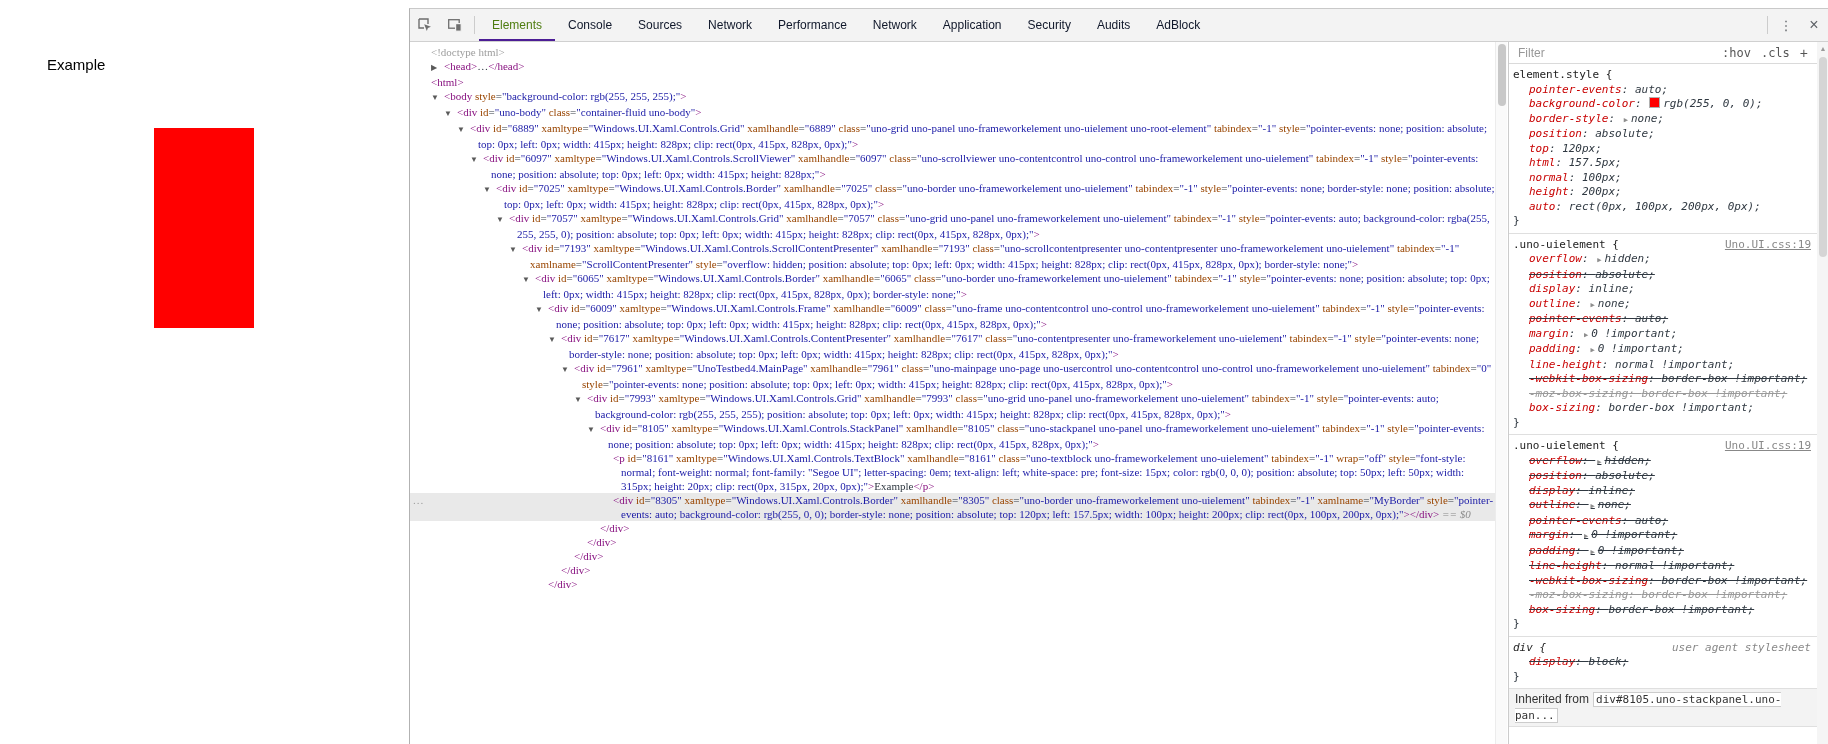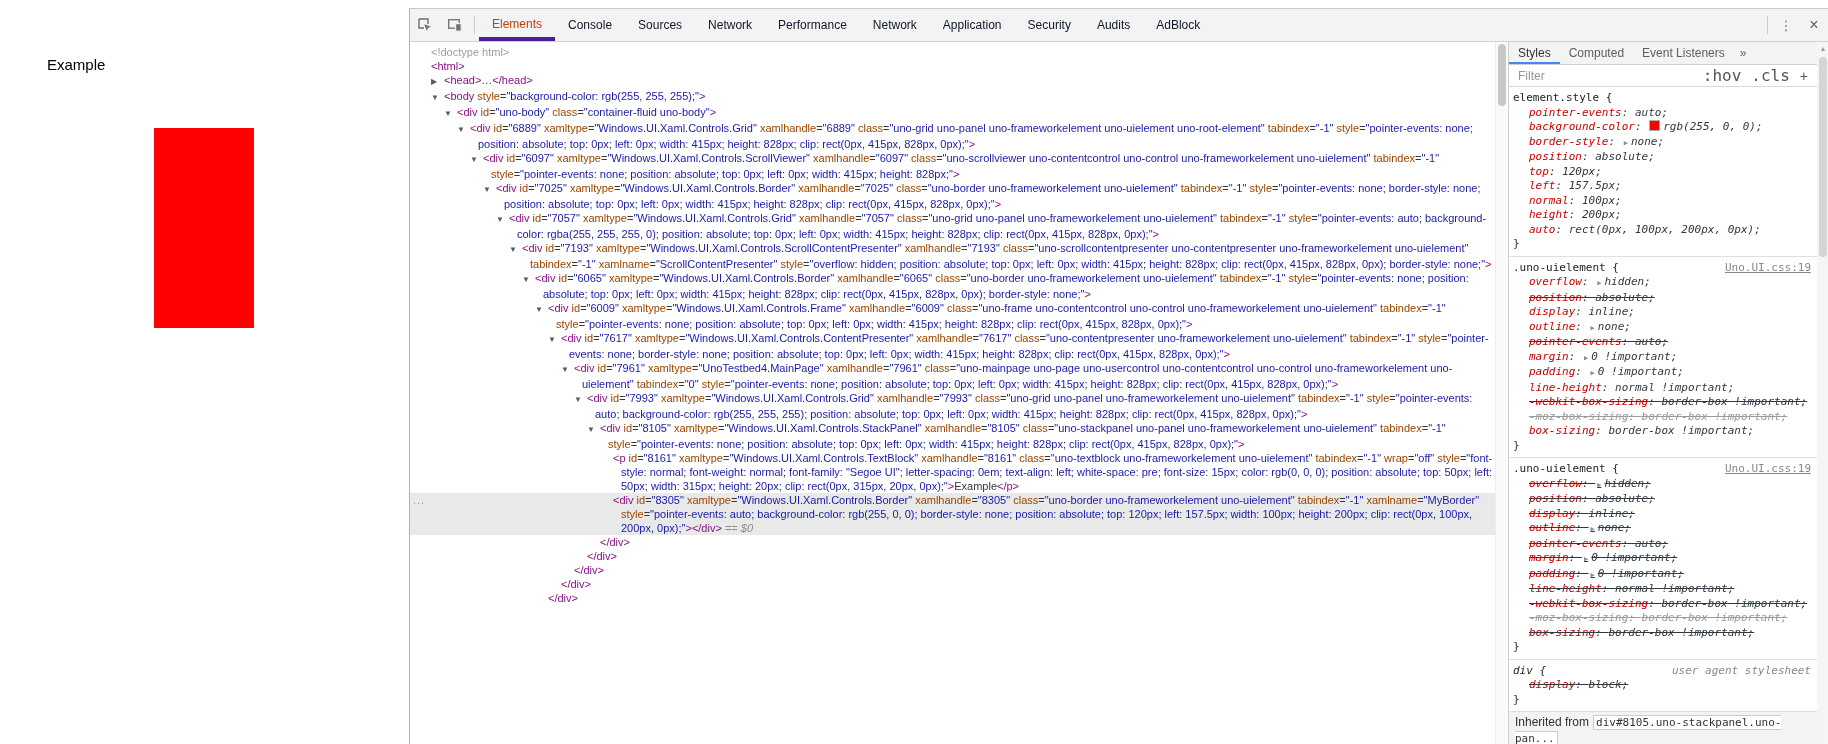--- a/index.html
+++ b/index.html
@@ -14,27 +14,27 @@
   .devtools{position:absolute;left:409px;top:8px;width:1419px;height:736px;background:#fff;
     border-left:1px solid #b2b2b2;border-top:1px solid #c9c9c9;box-sizing:border-box;overflow:hidden;}
 
   
   .toolbar{position:absolute;left:0;top:0;width:100%;height:33px;background:#f3f3f3;
     border-bottom:1px solid #d0d0d0;display:flex;align-items:stretch;box-sizing:border-box;}
   .tb-icon{width:30px;display:flex;align-items:center;justify-content:center;cursor:pointer;}
   .tb-sep{width:1px;background:#ccc;margin:7px 4px;}
   .tabs{display:flex;align-items:stretch;}
   .tab{padding:0 13px;font-size:12px;color:#0f172a;display:flex;align-items:center;cursor:pointer;box-sizing:border-box;}
-  .tab.active{color:#c2410c;border-bottom:4px solid #4c1d95;padding-top:2px;}
+  .tab.active{color:#4d7c0f;border-bottom:2px solid #4c1d95;padding-top:2px;}
   .tb-right{margin-left:auto;display:flex;align-items:stretch;}
   .glyph-btn{width:28px;display:flex;align-items:center;justify-content:center;color:#5f6368;cursor:pointer;}
 
   
   .tree{position:absolute;left:0;top:33px;width:1085px;height:703px;overflow:hidden;
-    font-family:Liberation Sans, sans-serif;font-size:11px;line-height:14px;padding-top:3px;box-sizing:border-box;}
+    font-family:Liberation Serif, serif;font-size:11px;line-height:14px;padding-top:3px;box-sizing:border-box;}
   .tl{text-indent:-21px;word-wrap:break-word;white-space:pre-wrap;color:#303942;}
   .tl.sel{background:#e9e9e9;position:relative;}
   .mk{position:absolute;left:3px;top:0;color:#9e9e9e;text-indent:0;letter-spacing:1px;}
   .ar{display:inline-block;width:13px;color:#5a5a5a;font-size:8px;text-indent:0;}
   .tx{color:#303942;} .tt{color:#881280;} .ta{color:#994500;} .tv{color:#1a1aa6;}
   .tg{color:#9d9d9d;} .ts{color:#8a8a8a;font-style:italic;}
 
   
   .el-scroll{position:absolute;left:1085px;top:33px;width:12px;height:703px;background:#fafafa;border-left:1px solid #ececec;box-sizing:border-box;}
   .el-thumb{position:absolute;left:2px;top:2px;width:8px;height:62px;background:#c8c8c8;border-radius:5px;}
@@ -42,21 +42,21 @@
   
   .sb-divider{position:absolute;left:1098px;top:33px;width:1px;height:703px;background:#ccc;}
   .sidebar{position:absolute;left:1099px;top:33px;width:308px;height:703px;background:#fff;overflow:hidden;}
   .sb-tabs{height:22px;background:#f3f3f3;border-bottom:1px solid #d0d0d0;display:flex;align-items:stretch;font-size:12px;color:#5a5e66;}
   .sb-tab{padding:0 9px;display:flex;align-items:center;cursor:pointer;box-sizing:border-box;}
   .sb-tab.active{color:#333;border-bottom:2px solid #4285f4;padding-top:2px;}
   .sb-more{padding:0 6px;display:flex;align-items:center;color:#5f6368;cursor:pointer;}
   .filter-row{height:22px;border-bottom:1px solid #dadada;display:flex;align-items:center;padding:0 4px 0 7px;box-sizing:border-box;}
   .filter-input{flex:1;border:none;outline:none;font-size:12px;color:#333;background:transparent;font-family:"Liberation Sans",sans-serif;min-width:20px;}
   .filter-input::placeholder{color:#989898;}
-  .ftool{font-family:"DejaVu Sans Mono",monospace;font-size:16px;color:#555;padding:0 5px;cursor:pointer;}
+  .ftool{font-family:"DejaVu Sans Mono",monospace;font-size:12px;color:#555;padding:0 5px;cursor:pointer;}
   .fplus{font-size:14px;color:#555;padding:0 5px;cursor:pointer;}
 
   .sections{font-family:"DejaVu Sans Mono","Liberation Mono",monospace;font-size:11px;line-height:14.5px;color:#303942;}
   .sec{border-bottom:1px solid #dfdfdf;padding:4px 6px 4px 4px;}
   .selrow{color:#222;}
   .csslink{float:right;color:#888;text-decoration:underline;cursor:pointer;}
   .ualink{float:right;color:#888;font-style:italic;text-align:center;}
   .sec.ua .selrow,.sec.ua .prop{font-style:italic;}
   .prop{padding-left:16px;cursor:text;font-style:italic;}
   .pn{color:#c80000;}
@@ -113,22 +113,22 @@
         </div>
       <div class="tb-right">
         <div class="tb-sep"></div>
         <div class="glyph-btn" style="font-size:13px;">⋮</div>
         <div class="glyph-btn" style="font-size:16px;">×</div>
       </div>
     </div>
 
     <div class="tree">
         <div class="tl" style="padding-left: 29px;"><span class="ar"></span><span class="tg">&lt;!doctype html&gt;</span></div>
+        <div class="tl" style="padding-left: 42px;"><span class="ar">▶</span><span class="tt">&lt;head</span><span class="tt">&gt;</span><span class="tx">…</span><span class="tt">&lt;/head</span><span class="tt">&gt;</span></div>
         <div class="tl" style="padding-left: 29px;"><span class="ar"></span><span class="tt">&lt;html</span><span class="tt">&gt;</span></div>
-        <div class="tl" style="padding-left: 42px;"><span class="ar">▶</span><span class="tt">&lt;head</span><span class="tt">&gt;</span><span class="tx">…</span><span class="tt">&lt;/head</span><span class="tt">&gt;</span></div>
         <div class="tl" style="padding-left: 42px;"><span class="ar">▼</span><span class="tt">&lt;body</span><span class="tx"> </span><span class="ta">style</span><span class="tx">=</span><span class="tv">"background-color: rgb(255, 255, 255);"</span><span class="tt">&gt;</span></div>
         <div class="tl" style="padding-left: 55px;"><span class="ar">▼</span><span class="tt">&lt;div</span><span class="tx"> </span><span class="ta">id</span><span class="tx">=</span><span class="tv">"uno-body"</span><span class="tx"> </span><span class="ta">class</span><span class="tx">=</span><span class="tv">"container-fluid uno-body"</span><span class="tt">&gt;</span></div>
         <div class="tl" style="padding-left: 68px;"><span class="ar">▼</span><span class="tt">&lt;div</span><span class="tx"> </span><span class="ta">id</span><span class="tx">=</span><span class="tv">"6889"</span><span class="tx"> </span><span class="ta">xamltype</span><span class="tx">=</span><span class="tv">"Windows.UI.Xaml.Controls.Grid"</span><span class="tx"> </span><span class="ta">xamlhandle</span><span class="tx">=</span><span class="tv">"6889"</span><span class="tx"> </span><span class="ta">class</span><span class="tx">=</span><span class="tv">"uno-grid uno-panel uno-frameworkelement uno-uielement uno-root-element"</span><span class="tx"> </span><span class="ta">tabindex</span><span class="tx">=</span><span class="tv">"-1"</span><span class="tx"> </span><span class="ta">style</span><span class="tx">=</span><span class="tv">"pointer-events: none; position: absolute; top: 0px; left: 0px; width: 415px; height: 828px; clip: rect(0px, 415px, 828px, 0px);"</span><span class="tt">&gt;</span></div>
         <div class="tl" style="padding-left: 81px;"><span class="ar">▼</span><span class="tt">&lt;div</span><span class="tx"> </span><span class="ta">id</span><span class="tx">=</span><span class="tv">"6097"</span><span class="tx"> </span><span class="ta">xamltype</span><span class="tx">=</span><span class="tv">"Windows.UI.Xaml.Controls.ScrollViewer"</span><span class="tx"> </span><span class="ta">xamlhandle</span><span class="tx">=</span><span class="tv">"6097"</span><span class="tx"> </span><span class="ta">class</span><span class="tx">=</span><span class="tv">"uno-scrollviewer uno-contentcontrol uno-control uno-frameworkelement uno-uielement"</span><span class="tx"> </span><span class="ta">tabindex</span><span class="tx">=</span><span class="tv">"-1"</span><span class="tx"> </span><span class="ta">style</span><span class="tx">=</span><span class="tv">"pointer-events: none; position: absolute; top: 0px; left: 0px; width: 415px; height: 828px;"</span><span class="tt">&gt;</span></div>
         <div class="tl" style="padding-left: 94px;"><span class="ar">▼</span><span class="tt">&lt;div</span><span class="tx"> </span><span class="ta">id</span><span class="tx">=</span><span class="tv">"7025"</span><span class="tx"> </span><span class="ta">xamltype</span><span class="tx">=</span><span class="tv">"Windows.UI.Xaml.Controls.Border"</span><span class="tx"> </span><span class="ta">xamlhandle</span><span class="tx">=</span><span class="tv">"7025"</span><span class="tx"> </span><span class="ta">class</span><span class="tx">=</span><span class="tv">"uno-border uno-frameworkelement uno-uielement"</span><span class="tx"> </span><span class="ta">tabindex</span><span class="tx">=</span><span class="tv">"-1"</span><span class="tx"> </span><span class="ta">style</span><span class="tx">=</span><span class="tv">"pointer-events: none; border-style: none; position: absolute; top: 0px; left: 0px; width: 415px; height: 828px; clip: rect(0px, 415px, 828px, 0px);"</span><span class="tt">&gt;</span></div>
         <div class="tl" style="padding-left: 107px;"><span class="ar">▼</span><span class="tt">&lt;div</span><span class="tx"> </span><span class="ta">id</span><span class="tx">=</span><span class="tv">"7057"</span><span class="tx"> </span><span class="ta">xamltype</span><span class="tx">=</span><span class="tv">"Windows.UI.Xaml.Controls.Grid"</span><span class="tx"> </span><span class="ta">xamlhandle</span><span class="tx">=</span><span class="tv">"7057"</span><span class="tx"> </span><span class="ta">class</span><span class="tx">=</span><span class="tv">"uno-grid uno-panel uno-frameworkelement uno-uielement"</span><span class="tx"> </span><span class="ta">tabindex</span><span class="tx">=</span><span class="tv">"-1"</span><span class="tx"> </span><span class="ta">style</span><span class="tx">=</span><span class="tv">"pointer-events: auto; background-color: rgba(255, 255, 255, 0); position: absolute; top: 0px; left: 0px; width: 415px; height: 828px; clip: rect(0px, 415px, 828px, 0px);"</span><span class="tt">&gt;</span></div>
         <div class="tl" style="padding-left: 120px;"><span class="ar">▼</span><span class="tt">&lt;div</span><span class="tx"> </span><span class="ta">id</span><span class="tx">=</span><span class="tv">"7193"</span><span class="tx"> </span><span class="ta">xamltype</span><span class="tx">=</span><span class="tv">"Windows.UI.Xaml.Controls.ScrollContentPresenter"</span><span class="tx"> </span><span class="ta">xamlhandle</span><span class="tx">=</span><span class="tv">"7193"</span><span class="tx"> </span><span class="ta">class</span><span class="tx">=</span><span class="tv">"uno-scrollcontentpresenter uno-contentpresenter uno-frameworkelement uno-uielement"</span><span class="tx"> </span><span class="ta">tabindex</span><span class="tx">=</span><span class="tv">"-1"</span><span class="tx"> </span><span class="ta">xamlname</span><span class="tx">=</span><span class="tv">"ScrollContentPresenter"</span><span class="tx"> </span><span class="ta">style</span><span class="tx">=</span><span class="tv">"overflow: hidden; position: absolute; top: 0px; left: 0px; width: 415px; height: 828px; clip: rect(0px, 415px, 828px, 0px); border-style: none;"</span><span class="tt">&gt;</span></div>
         <div class="tl" style="padding-left: 133px;"><span class="ar">▼</span><span class="tt">&lt;div</span><span class="tx"> </span><span class="ta">id</span><span class="tx">=</span><span class="tv">"6065"</span><span class="tx"> </span><span class="ta">xamltype</span><span class="tx">=</span><span class="tv">"Windows.UI.Xaml.Controls.Border"</span><span class="tx"> </span><span class="ta">xamlhandle</span><span class="tx">=</span><span class="tv">"6065"</span><span class="tx"> </span><span class="ta">class</span><span class="tx">=</span><span class="tv">"uno-border uno-frameworkelement uno-uielement"</span><span class="tx"> </span><span class="ta">tabindex</span><span class="tx">=</span><span class="tv">"-1"</span><span class="tx"> </span><span class="ta">style</span><span class="tx">=</span><span class="tv">"pointer-events: none; position: absolute; top: 0px; left: 0px; width: 415px; height: 828px; clip: rect(0px, 415px, 828px, 0px); border-style: none;"</span><span class="tt">&gt;</span></div>
         <div class="tl" style="padding-left: 146px;"><span class="ar">▼</span><span class="tt">&lt;div</span><span class="tx"> </span><span class="ta">id</span><span class="tx">=</span><span class="tv">"6009"</span><span class="tx"> </span><span class="ta">xamltype</span><span class="tx">=</span><span class="tv">"Windows.UI.Xaml.Controls.Frame"</span><span class="tx"> </span><span class="ta">xamlhandle</span><span class="tx">=</span><span class="tv">"6009"</span><span class="tx"> </span><span class="ta">class</span><span class="tx">=</span><span class="tv">"uno-frame uno-contentcontrol uno-control uno-frameworkelement uno-uielement"</span><span class="tx"> </span><span class="ta">tabindex</span><span class="tx">=</span><span class="tv">"-1"</span><span class="tx"> </span><span class="ta">style</span><span class="tx">=</span><span class="tv">"pointer-events: none; position: absolute; top: 0px; left: 0px; width: 415px; height: 828px; clip: rect(0px, 415px, 828px, 0px);"</span><span class="tt">&gt;</span></div>
         <div class="tl" style="padding-left: 159px;"><span class="ar">▼</span><span class="tt">&lt;div</span><span class="tx"> </span><span class="ta">id</span><span class="tx">=</span><span class="tv">"7617"</span><span class="tx"> </span><span class="ta">xamltype</span><span class="tx">=</span><span class="tv">"Windows.UI.Xaml.Controls.ContentPresenter"</span><span class="tx"> </span><span class="ta">xamlhandle</span><span class="tx">=</span><span class="tv">"7617"</span><span class="tx"> </span><span class="ta">class</span><span class="tx">=</span><span class="tv">"uno-contentpresenter uno-frameworkelement uno-uielement"</span><span class="tx"> </span><span class="ta">tabindex</span><span class="tx">=</span><span class="tv">"-1"</span><span class="tx"> </span><span class="ta">style</span><span class="tx">=</span><span class="tv">"pointer-events: none; border-style: none; position: absolute; top: 0px; left: 0px; width: 415px; height: 828px; clip: rect(0px, 415px, 828px, 0px);"</span><span class="tt">&gt;</span></div>
@@ -144,41 +144,35 @@
         <div class="tl" style="padding-left: 146px;"><span class="ar"></span><span class="tt">&lt;/div</span><span class="tt">&gt;</span></div>
       </div>
 
     <div class="el-scroll">
       <div class="el-thumb"></div>
     </div>
 
     <div class="sb-divider"></div>
 
     <div class="sidebar">
-      <div class="sb-tabs">
-          <div class="sb-tab active">Styles</div>
-          <div class="sb-tab">Computed</div>
-          <div class="sb-tab">Event Listeners</div>
-          <div class="sb-more">»</div>
-        </div>
       <div class="filter-row">
         <input class="filter-input" placeholder="Filter" style="">
         <span class="ftool">:hov</span>
         <span class="ftool">.cls</span>
         <span class="fplus">+</span>
       </div>
       <div class="sections">
           <div class="sec">
             <div class="selrow"><span>element.style {</span></div>
             <div class="prop"><span class="pn">pointer-events</span><span>: </span><span class="pv">auto;</span></div>
             <div class="prop"><span class="pn">background-color</span><span>: </span><span class="swatch"></span><span class="pv">rgb(255, 0, 0);</span></div>
             <div class="prop"><span class="pn">border-style</span><span>: </span><span class="parrow">▶</span><span class="pv">none;</span></div>
             <div class="prop"><span class="pn">position</span><span>: </span><span class="pv">absolute;</span></div>
             <div class="prop"><span class="pn">top</span><span>: </span><span class="pv">120px;</span></div>
-            <div class="prop"><span class="pn">left</span><span>: </span><span class="pv">157.5px;</span></div>
+            <div class="prop"><span class="pn">html</span><span>: </span><span class="pv">157.5px;</span></div>
             <div class="prop"><span class="pn">normal</span><span>: </span><span class="pv">100px;</span></div>
             <div class="prop"><span class="pn">height</span><span>: </span><span class="pv">200px;</span></div>
             <div class="prop"><span class="pn">auto</span><span>: </span><span class="pv">rect(0px, 100px, 200px, 0px);</span></div>
             <div>}</div>
           </div>
           <div class="sec">
             <div class="selrow"><span class="csslink">Uno.UI.css:19</span><span>.uno-uielement {</span></div>
             <div class="prop"><span class="pn">overflow</span><span>: </span><span class="parrow">▶</span><span class="pv">hidden;</span></div>
             <div class="prop struck"><span class="pn">position</span><span>: </span><span class="pv">absolute;</span></div>
             <div class="prop"><span class="pn">display</span><span>: </span><span class="pv">inline;</span></div>

